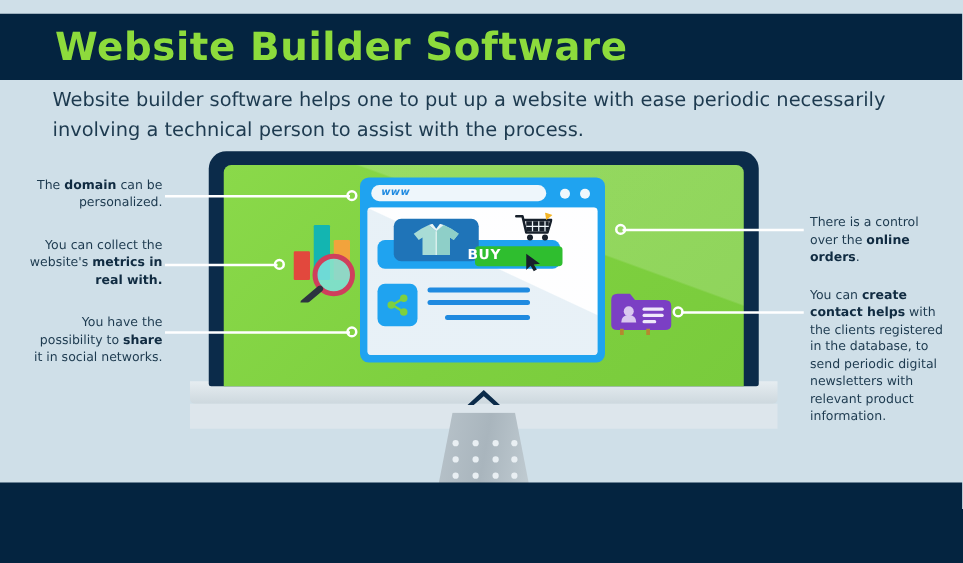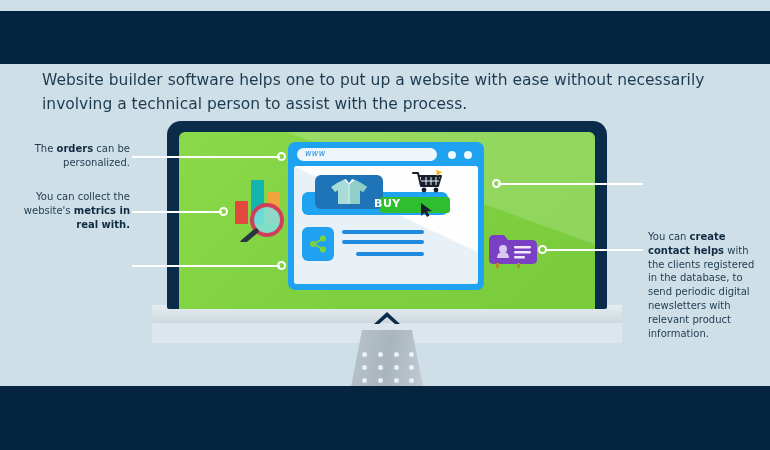--- a/index.html
+++ b/index.html
@@ -66,21 +66,21 @@
   .browser{
     position:absolute;left:288px;top:142px;width:196px;height:148px;
     background:#1fa3f0;border-radius:7px;padding:6px;box-sizing:border-box;
   }
   .urlbar-row{position:relative;height:14px;}
   .urlbar{
     position:absolute;left:3px;top:0;width:140px;height:13px;
     background:#eef6fb;border-radius:7px;
   }
   .www{
-    position:absolute;left:11px;top:1px;font-size:8px;font-weight:normal;
+    position:absolute;left:11px;top:1px;font-size:8px;font-weight:bold;
     color:#1f8ae0;letter-spacing:.3px;font-style:italic;
   }
   .wdot{position:absolute;top:3px;width:8px;height:8px;border-radius:50%;background:#f1f8fc;}
   .page{
     position:absolute;left:6px;top:24px;width:184px;height:118px;
     background:#f4f9fc;border-radius:3px;overflow:hidden;
   }
   .page-sheen{position:absolute;left:0;top:0;width:100%;height:100%;
     background:linear-gradient(205deg,rgba(255,255,255,.9) 0%,rgba(255,255,255,.9) 42%,rgba(228,238,245,.75) 42.5%);}
   .prod-bar{position:absolute;left:8px;top:26px;width:146px;height:23px;background:#1fa3f0;border-radius:6px;}
@@ -109,22 +109,23 @@
   .right-co{text-align:left;}
 </style>
 </head>
 <body>
 
 <div id="stage">
 
   <div class="band-top"></div>
 
   <div class="header-bar"></div>
-
-  <div class="subtitle">Website builder software helps one to put up a website with ease without necessarily involving a technical person to assist with the process.</div>
+  <div class="title">Website Builder Software</div>
+
+  <div class="subtitle">Website builder software helps one to put up a website with ease periodic necessarily involving a technical person to assist with the process.</div>
 
   <div class="monitor-neck-plate"></div>
   <div class="monitor-lower"></div>
 
   <div class="stand"></div>
   <div class="dots">
     <div class="dot" style="left:0;top:0"></div>
       <div class="dot" style="left:16px;top:0"></div>
     <div class="dot" style="left:32px;top:0"></div>
       <div class="dot" style="left:47px;top:0"></div>
@@ -236,22 +237,24 @@
 
   <div class="conn" style="left:132px;top:265px;width:148px;"></div>
   <div class="node" style="left:277px;top:261px;"></div>
 
   <div class="conn" style="left:498px;top:183px;width:145px;"></div>
   <div class="node" style="left:492px;top:179px;"></div>
 
   <div class="conn" style="left:545px;top:249px;width:98px;"></div>
   <div class="node" style="left:538px;top:245px;"></div>
 
-  <div class="callout left-co" style="left:20px;top:142px;width:110px;">The <b>orders</b> can be personalized.</div>
+  <div class="callout left-co" style="left:20px;top:142px;width:110px;">The <b>domain</b> can be personalized.</div>
 
   <div class="callout left-co" style="left:14px;top:190px;width:116px;">You can collect the website's <b>metrics in real with.</b></div>
 
-
+  <div class="callout left-co" style="left:24px;top:252px;width:106px;">You have the possibility to <b>share</b> it in social networks.</div>
+
+  <div class="callout right-co" style="left:648px;top:172px;width:108px;">There is a control over the <b>online orders</b>.</div>
 
   <div class="callout right-co" style="left:648px;top:230px;width:108px;">You can <b>create contact helps</b> with the clients registered in the database, to send periodic digital newsletters with relevant product information.</div>
 
   <div class="band-bottom"></div>
 </div>
 
 </body></html>

